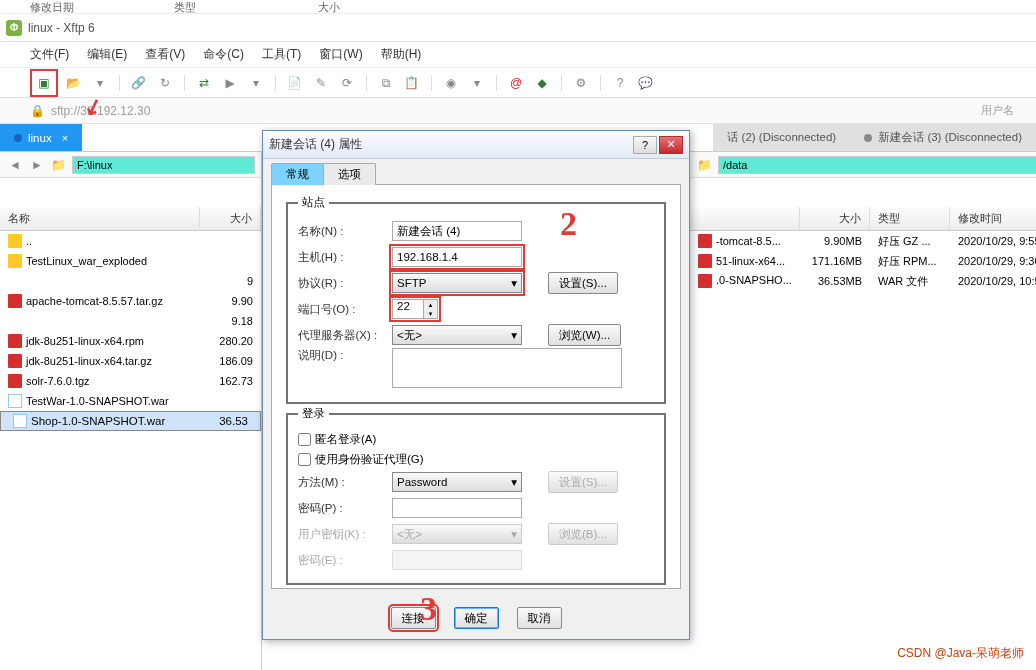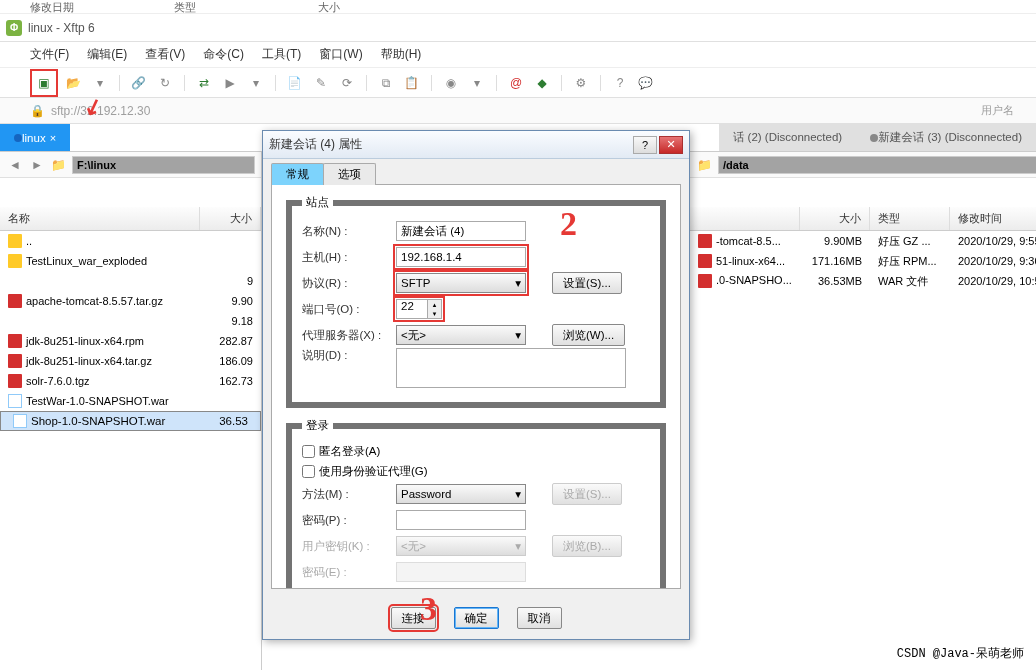--- a/index.html
+++ b/index.html
@@ -23,33 +23,33 @@
 .arrow-red { position: absolute; color: #e53935; font-size: 22px; font-weight: bold; }
 
 
 .addrbar { height: 26px; background: #fafafa; display: flex; align-items: center; padding-left: 30px; gap: 6px; border-bottom: 1px solid #e0e0e0; }
 .lock { color: #c9a000; }
 .addrtxt { color: #9e9e9e; }
 .userlbl { position: absolute; right: 22px; color: #9e9e9e; font-size: 11px; }
 
 
 .sessbar { height: 28px; background: #fff; display: flex; align-items: stretch; border-bottom: 1px solid #ccc; }
-.stab { display: flex; align-items: center; padding: 0 14px; font-size: 11.5px; }
+.stab { display: flex; align-items: center; padding: 0 14px; gap: 6px; font-size: 11.5px; }
 .stab.active { background: #2196f3; color: #fff; }
 .stab.disc { background: #e0e0e0; color: #555; }
 .dot { width: 8px; height: 8px; border-radius: 50%; background: #1565c0; flex-shrink: 0; }
 .stab.disc .dot { background: #888; }
 .xclose { margin-left: 4px; font-size: 11px; }
 
 
 .panes { display: flex; height: calc(670px - 28px - 26px - 30px - 26px - 28px); }
 .pane { flex: 1; background: #fff; display: flex; flex-direction: column; border-right: 1px solid #ccc; }
 .pathrow { height: 26px; display: flex; align-items: center; padding: 0 6px; gap: 4px; border-bottom: 1px solid #e0e0e0; background: #fafafa; }
 .navbtn { width: 18px; height: 18px; display: flex; align-items: center; justify-content: center; color: #888; }
-.pathinput { flex: 1; height: 18px; border: 1px solid #ccc; padding: 0 4px; font-size: 11px; background: #a3a3a3; font-weight: bold; }
+.pathinput { flex: 1; height: 18px; border: 1px solid #ccc; padding: 0 4px; font-size: 11px; background: #5eead4; }
 
 .cols { height: 24px; display: flex; align-items: center; background: linear-gradient(#fdfdfd,#ececec); border-bottom: 1px solid #ccc; font-size: 11px; color: #333; margin-top: 29px; }
 .col { padding: 0 8px; border-right: 1px solid #ddd; height: 100%; display: flex; align-items: center; }
 .files { flex: 1; overflow: auto; }
 .frow { display: flex; align-items: center; height: 20px; font-size: 11px; }
 .frow.sel { background: #cfe4fa; }
 .fcell { padding: 0 8px; overflow: hidden; text-overflow: ellipsis; white-space: nowrap; }
 .ficon { width: 14px; height: 14px; margin-right: 4px; flex-shrink: 0; display: inline-block; }
 .i-fold { background: #ffca28; border-radius: 1px; }
 .i-file { background: #fff; border: 1px solid #90caf9; }
@@ -59,21 +59,21 @@
 
 .dialog { position: absolute; left: 262px; top: 130px; width: 428px; height: 510px; background: #f0f0f0; border: 1px solid #6a8bb0; box-shadow: 2px 2px 8px rgba(0,0,0,.3); display: flex; flex-direction: column; }
 .dlg-title { height: 28px; background: linear-gradient(#fafcff,#e2eaf4); display: flex; align-items: center; padding: 0 6px; border-bottom: 1px solid #bcd; }
 .dlg-title .t { flex: 1; color: #333; }
 .dlg-tbtn { width: 24px; height: 18px; margin-left: 2px; display: flex; align-items: center; justify-content: center; border: 1px solid #aaa; background: linear-gradient(#f8f8f8,#ddd); font-size: 11px; }
 .dlg-tbtn.red { background: linear-gradient(#e57373,#c62828); color: #fff; border-color: #aa3030; }
 .dlg-tabs-row { height: 26px; display: flex; align-items: flex-end; padding: 4px 8px 0 8px; }
 .dtab { padding: 3px 14px; border: 1px solid #aaa; border-bottom: none; background: #7dd3fc; font-size: 11.5px; border-radius: 2px 2px 0 0; margin-right: -1px; position: relative; z-index: 2; }
 .dtab.inact { background: #eaeaea; z-index: 1; }
 .dlg-body { flex: 1; margin: 0 8px 8px 8px; border: 1px solid #aaa; background: #fff; padding: 10px 14px; margin-top: -1px; display: flex; flex-direction: column; overflow: hidden; }
-fieldset { border: 6px solid #737373; padding: 8px 10px 10px 10px; margin-bottom: 10px; }
+fieldset { border: 2px solid #737373; padding: 8px 10px 10px 10px; margin-bottom: 2px; }
 legend { padding: 0 4px; font-size: 11.5px; }
 .fld { display: flex; align-items: center; height: 26px; gap: 8px; font-size: 11.5px; }
 .fld label { width: 86px; color: #333; }
 .tin { height: 20px; border: 1px solid #aaa; padding: 0 4px; font-size: 11.5px; font-family: inherit; }
 .sel { height: 20px; border: 1px solid #888; background: linear-gradient(#fafafa,#ddd); padding: 0 4px; font-size: 11.5px; display: flex; align-items: center; justify-content: space-between; }
 .btn { height: 22px; padding: 0 10px; border: 1px solid #888; background: linear-gradient(#fafafa,#e0e0e0); font-size: 11.5px; display: inline-flex; align-items: center; border-radius: 2px; }
 .btn.def { border-color: #1976d2; box-shadow: 0 0 0 1px #64b5f6 inset; }
 .btn.dis { color: #aaa; border-color: #ccc; }
 .spinner { height: 20px; border: 1px solid #aaa; display: flex; align-items: flex-start; }
 .spinner input { border: none; width: 30px; padding: 0 4px; font-size: 11.5px; outline: none; }
@@ -82,21 +82,21 @@
 .chk { display: flex; align-items: center; gap: 4px; height: 20px; font-size: 11.5px; }
 .chk input { width: 13px; height: 13px; }
 .dlg-buttons { height: 42px; display: flex; align-items: center; justify-content: center; gap: 18px; }
 
 .redout { outline: 2px solid #e53935; outline-offset: 1px; }
 .redmark { position: absolute; color: #e53935; font-size: 34px; font-weight: 900; pointer-events: none; font-family: "Comic Sans MS", cursive; }
 
 .partial-headers { height: 14px; background: #fff; border-bottom: 1px solid #eee; display: flex; font-size: 11px; color: #666; padding-left: 30px; }
 .partial-headers span { width: 144px; }
 
-.watermark { position: absolute; right: 12px; bottom: 8px; color: #000000; font-size: 12px; font-family: Liberation Mono, monospace; }
+.watermark { position: absolute; right: 12px; bottom: 8px; color: #c2410c; font-size: 12px; }
 </style>
 </head>
 <body>
 
 <div class="partial-headers">
   <span>修改日期</span>
     <span>类型</span>
     <span>大小</span>
 </div>
 
@@ -210,21 +210,21 @@
           <div class="fcell" style="flex:1;text-align:right">9.90</div>
         </div>
         <div class="frow">
           <div class="fcell" style="flex:1;text-align:right">9.18</div>
         </div>
         <div class="frow">
           <div class="fcell" style="width:200px;display:flex;align-items:center">
             <span class="ficon i-arc"></span>
             <span>jdk-8u251-linux-x64.rpm</span>
           </div>
-          <div class="fcell" style="flex:1;text-align:right">282.87</div>
+          <div class="fcell" style="flex:1;text-align:right">280.20</div>
         </div>
         <div class="frow">
           <div class="fcell" style="width:200px;display:flex;align-items:center">
             <span class="ficon i-arc"></span>
             <span>jdk-8u251-linux-x64.tar.gz</span>
           </div>
           <div class="fcell" style="flex:1;text-align:right">186.09</div>
         </div>
         <div class="frow">
           <div class="fcell" style="width:200px;display:flex;align-items:center">

